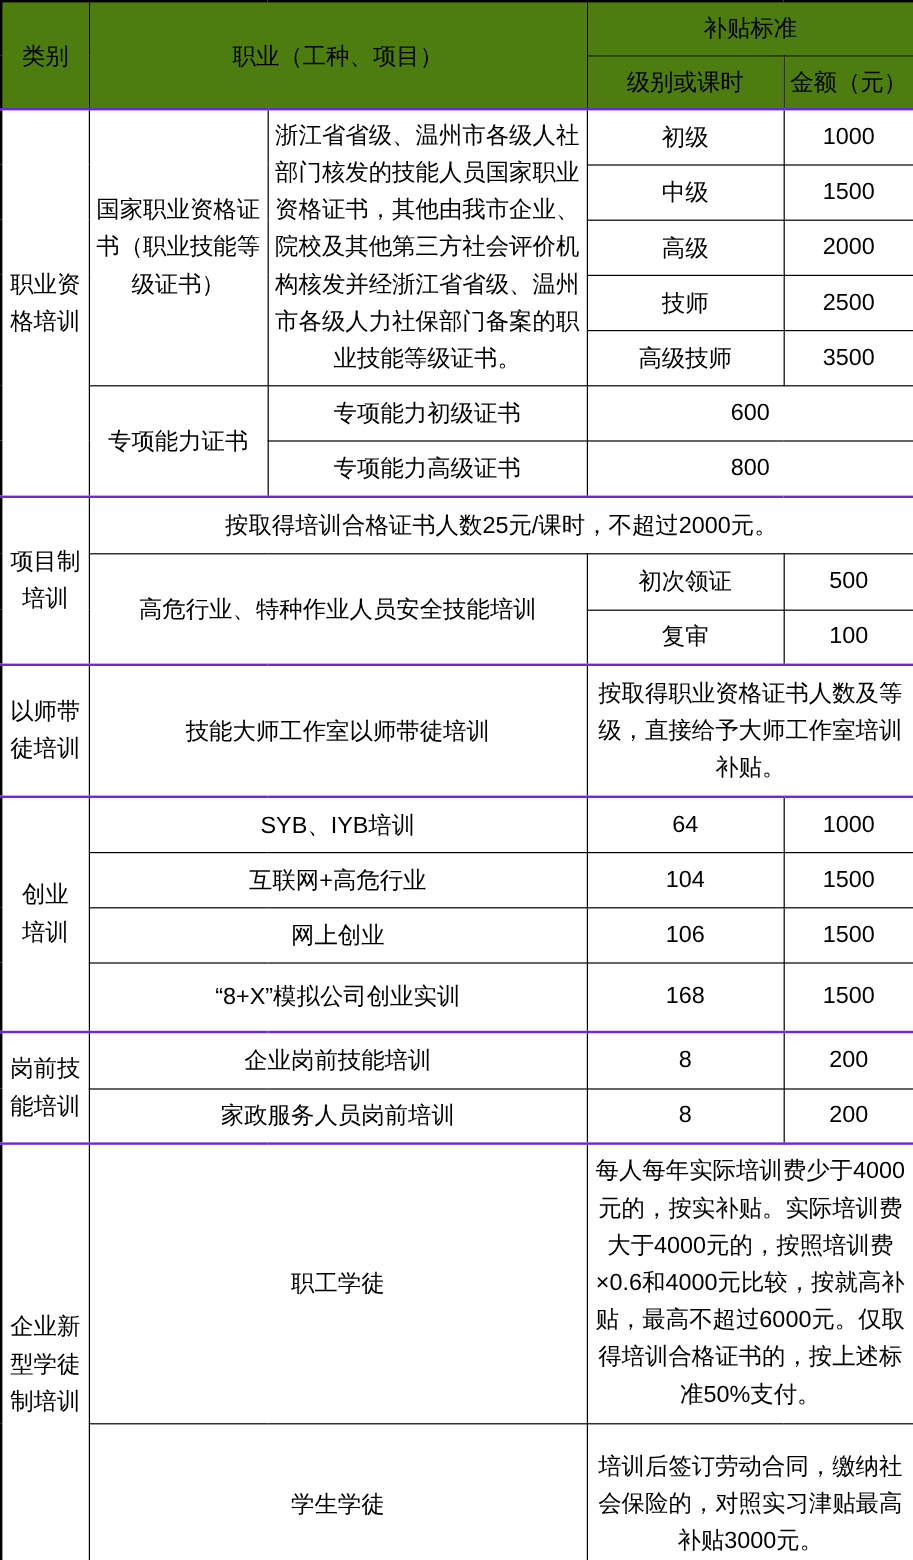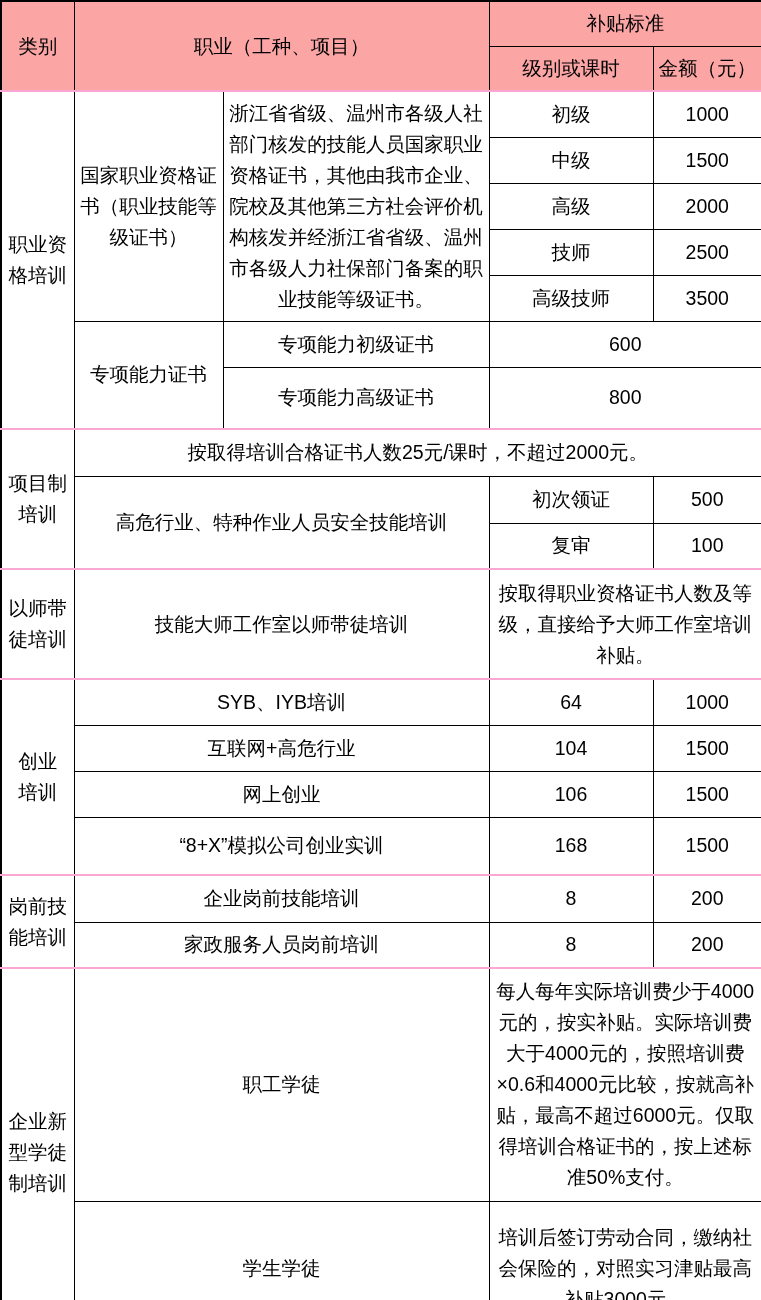--- a/index.html
+++ b/index.html
@@ -18,24 +18,24 @@
     border: 2px solid #000000;
   }
   table.subsidy td {
     border: 1px solid #000000;
     text-align: center;
     vertical-align: middle;
     padding: 2px 4px;
     overflow: hidden;
   }
   tr.sec > td {
-    border-top: 2px solid #f9a8d4;
+    border-top: 2px solid #6d28d9;
   }
   .hdr td {
-    background: #fca5a5;
+    background: #4d7c0f;
   }
   .cat {
     white-space: pre-line;
     line-height: 31px;
   }
   .just {
     text-align: justify;
     text-justify: inter-ideograph;
     line-height: 31px;
     padding: 4px 6px 4px 7px;
@@ -87,21 +87,21 @@
     </tr>
     <tr style="height:46px">
       <td>高级技师</td>
       <td>3500</td>
     </tr>
     <tr style="height:46px">
       <td rowspan="2">专项能力证书</td>
       <td>专项能力初级证书</td>
       <td colspan="2">600</td>
     </tr>
-    <tr style="height:62px">
+    <tr style="height:47px">
       <td>专项能力高级证书</td>
       <td colspan="2">800</td>
     </tr>
 
     <tr class="sec" style="height:47px">
       <td rowspan="3" class="cat">项目制
 培训</td>
       <td colspan="4">按取得培训合格证书人数25元/课时，不超过2000元。</td>
     </tr>
     <tr style="height:47px">

